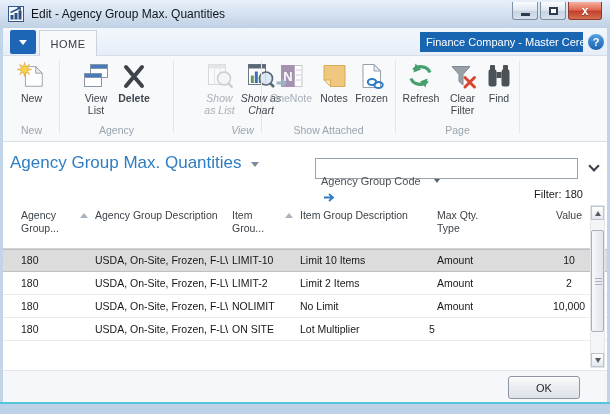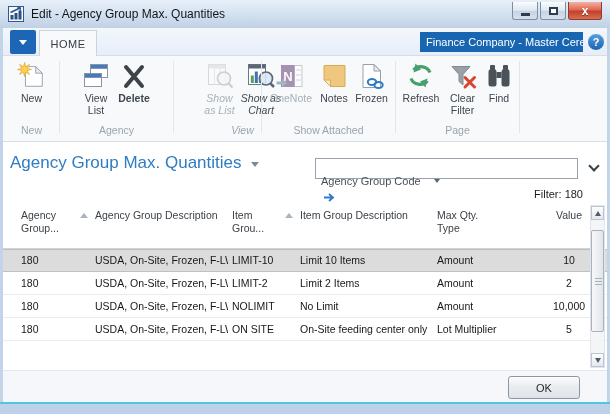--- a/index.html
+++ b/index.html
@@ -368,21 +368,20 @@
       <div class="td c2">USDA, On-Site, Frozen, F-LW</div>
       <div class="td c3">NOLIMIT</div>
       <div class="td c4">No Limit</div>
       <div class="td c5">Amount</div>
       <div class="td c6">10,000</div>
     </div>
     <div class="tr">
       <div class="td c1">180</div>
       <div class="td c2">USDA, On-Site, Frozen, F-LW</div>
       <div class="td c3">ON SITE</div>
-      <div class="td c4">On-Site feeding center only</div>
       <div class="td c5">Lot Multiplier</div>
       <div class="td c6">5</div>
     </div>
   </div>
 
   <div class="vscroll">
     <div class="sbtn up">
         <div class="tri-up"></div>
       </div>
     <div class="sthumb">

